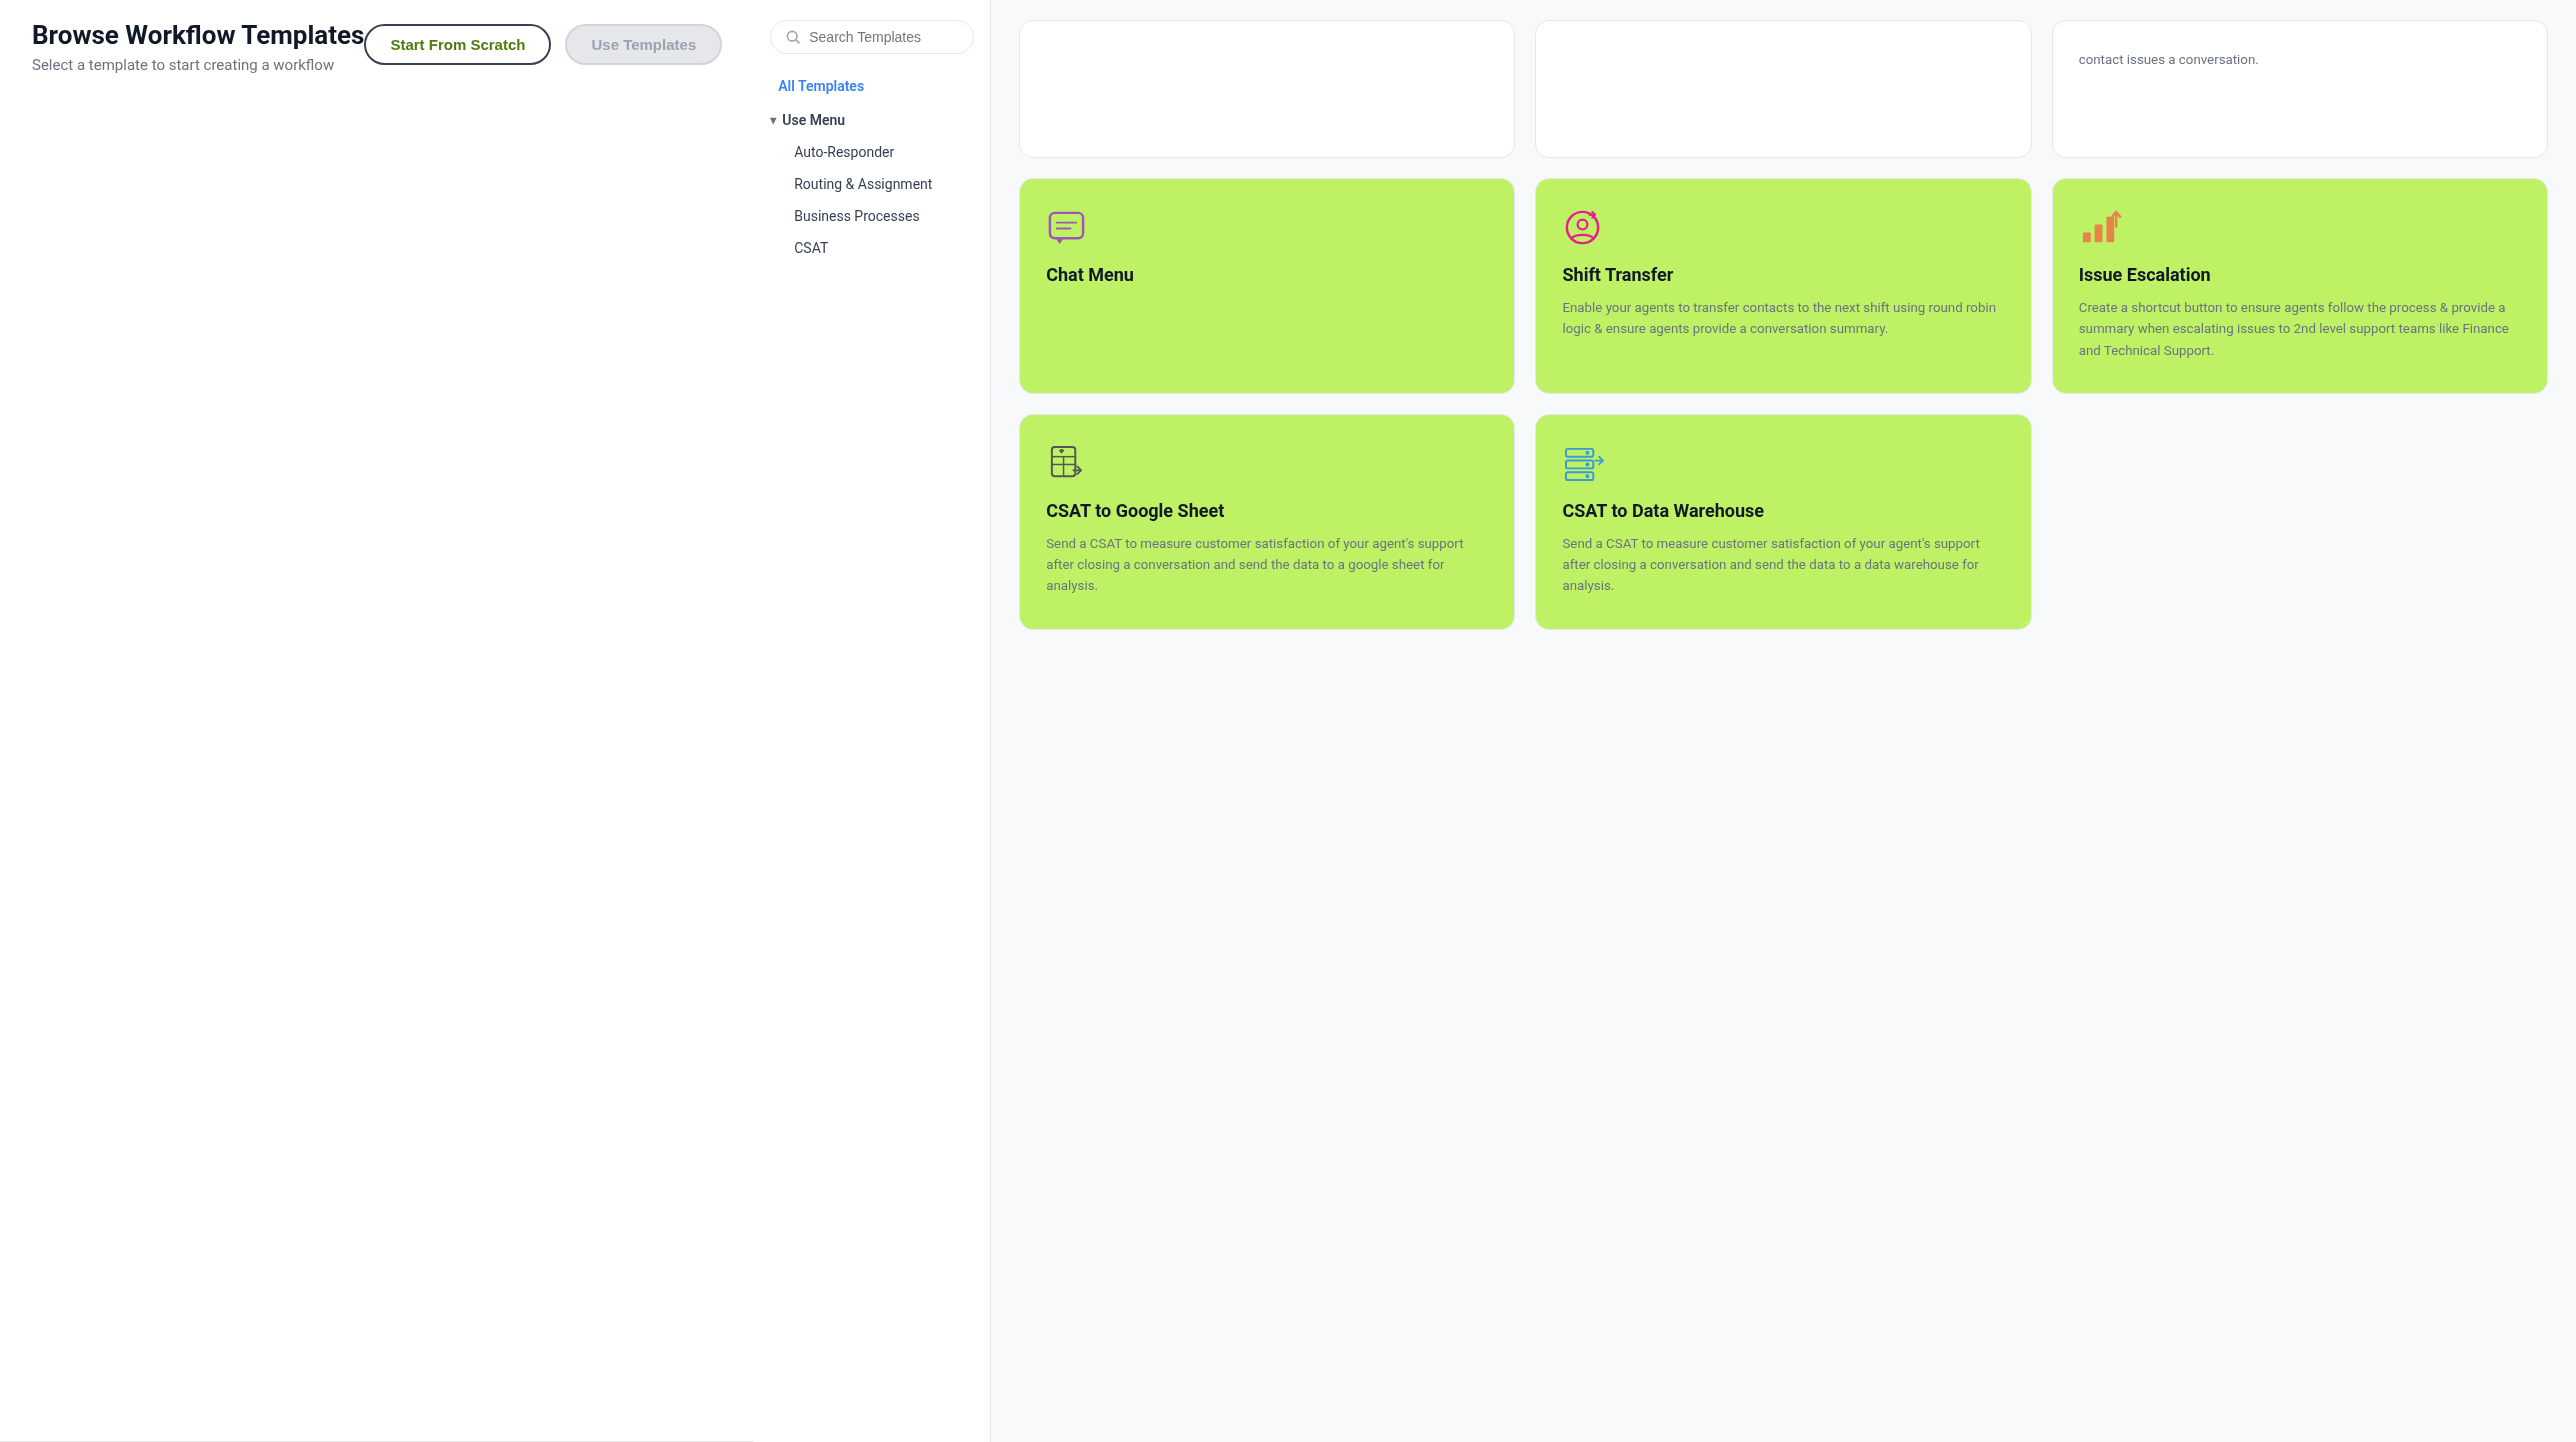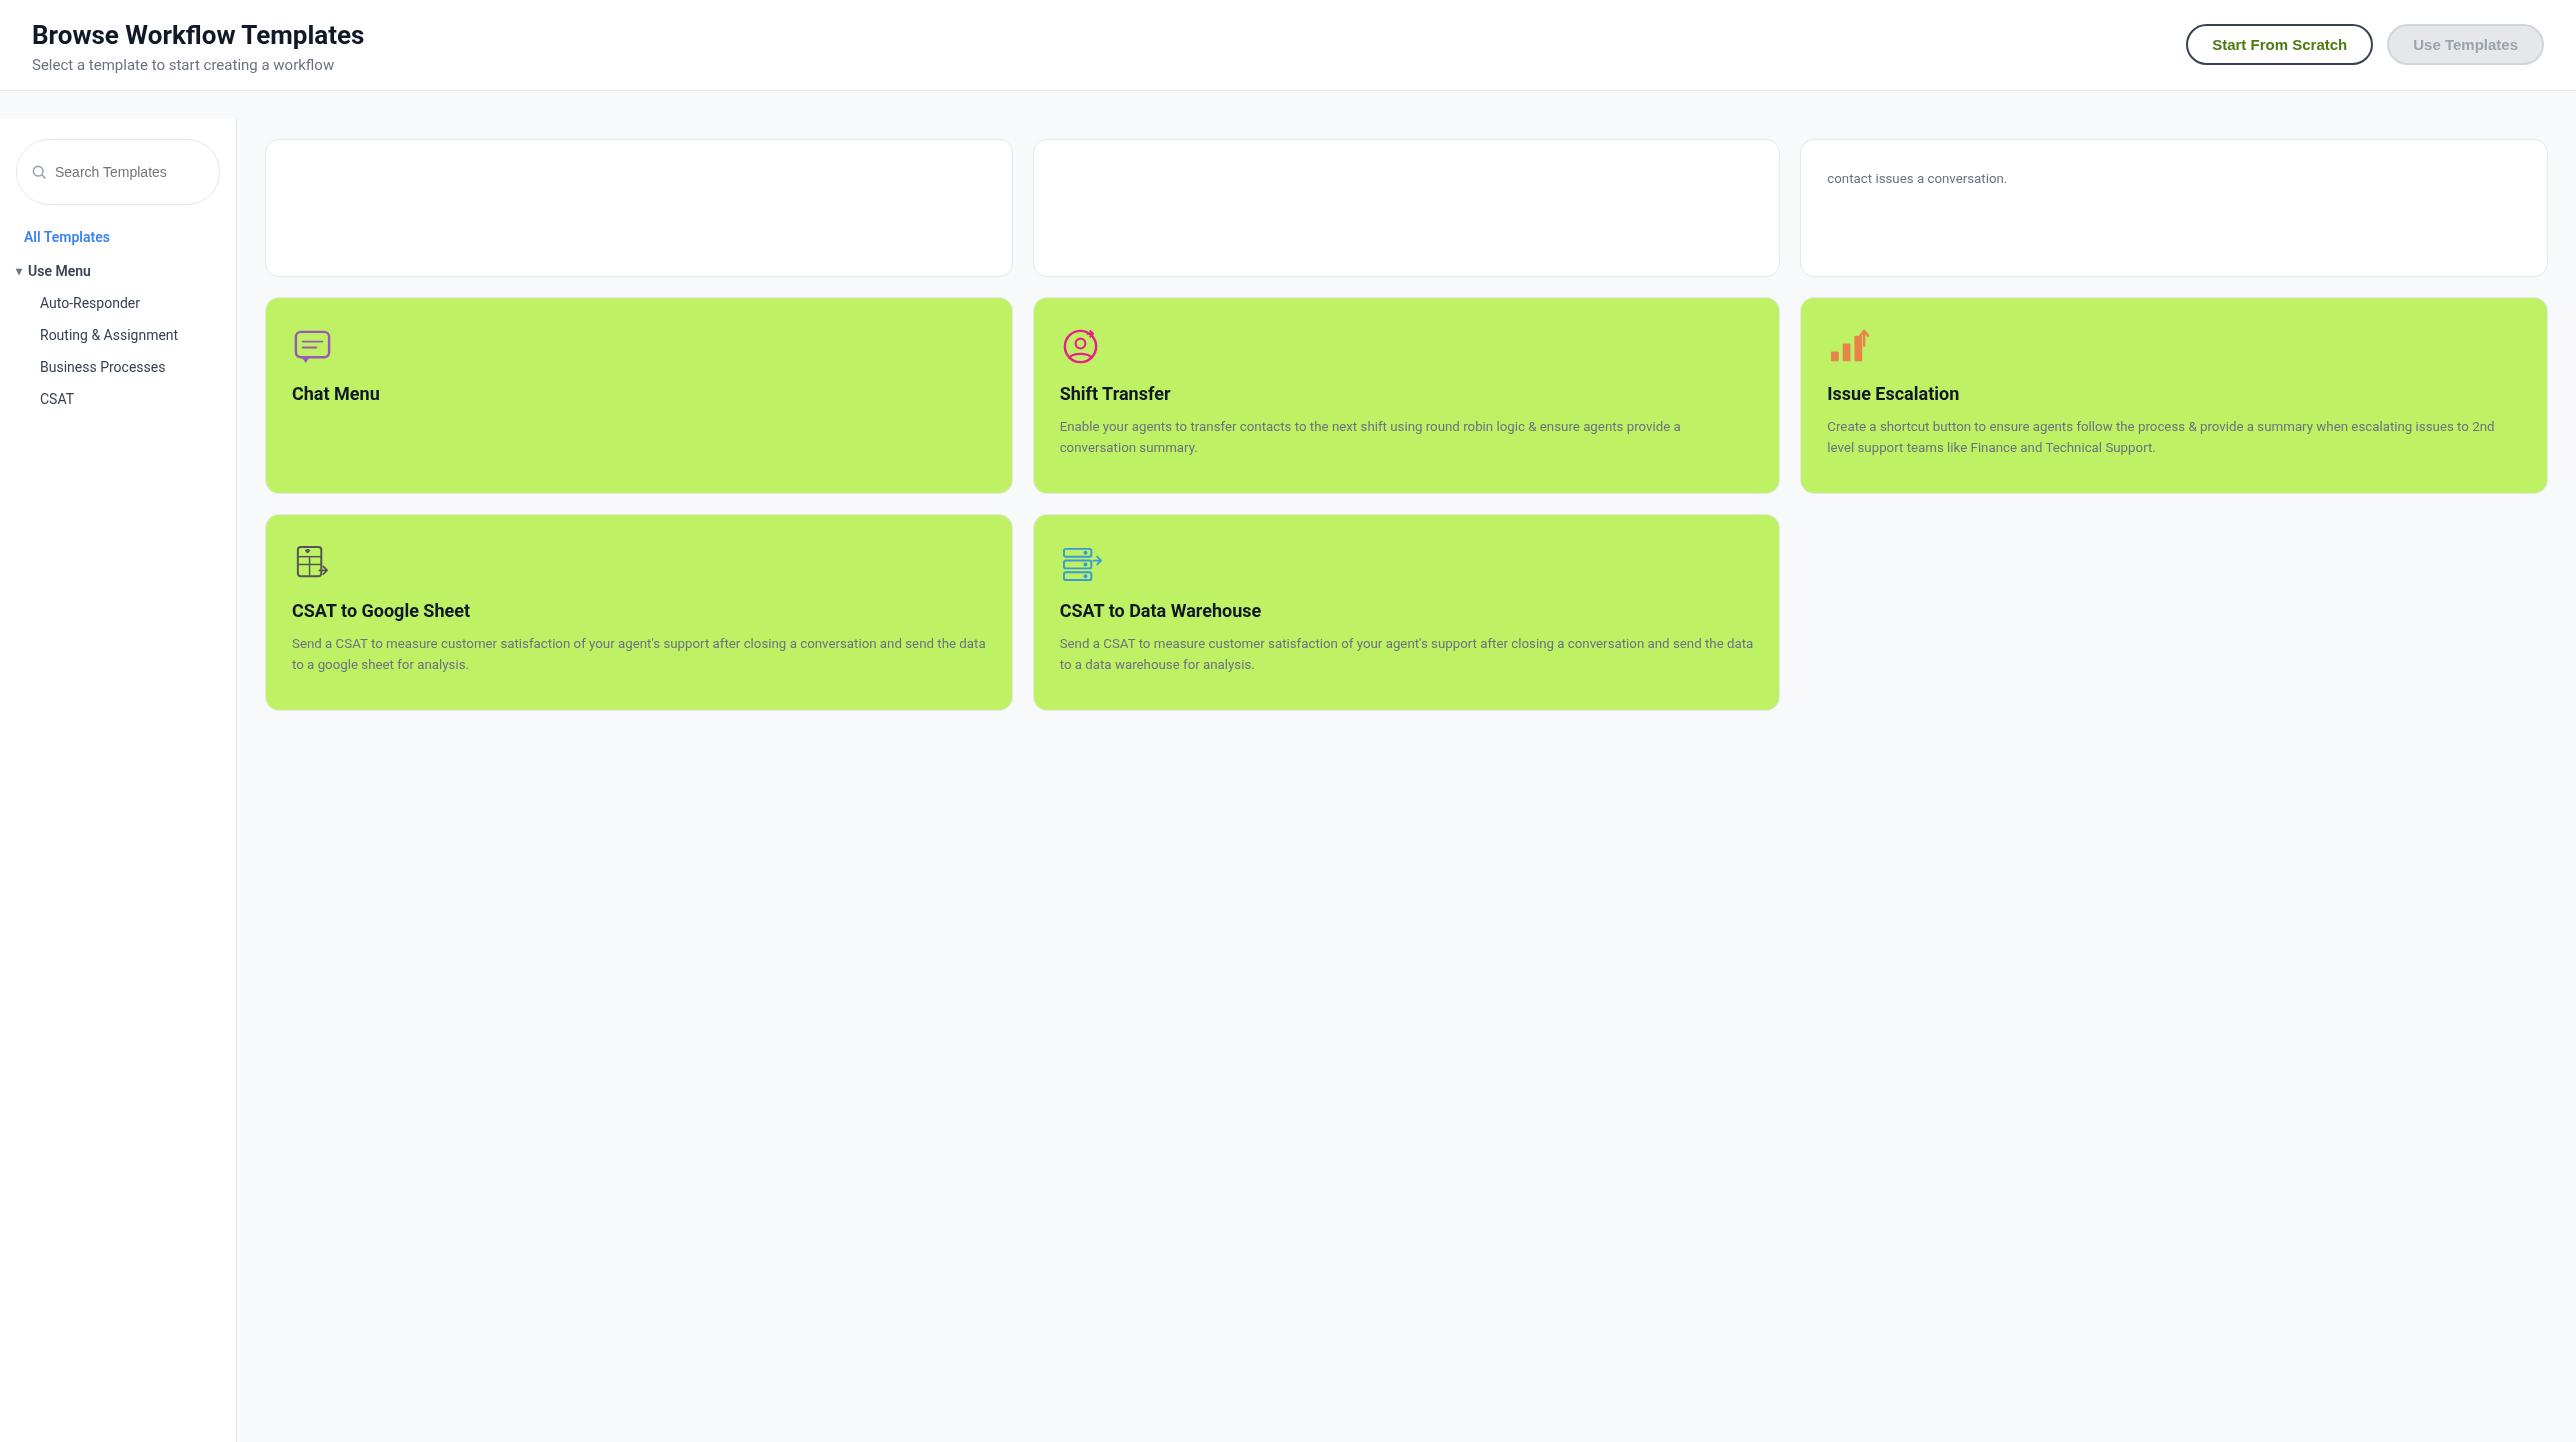--- a/index.html
+++ b/index.html
@@ -5,23 +5,22 @@
     * { box-sizing: border-box; margin: 0; padding: 0; }
     body {
       font-family: -apple-system, BlinkMacSystemFont, 'Segoe UI', Roboto, sans-serif;
       background: #f8f9fa;
       color: #1a1a2e;
       height: 100vh;
       overflow: hidden;
     }
     .app-container {
       display: flex;
-      flex-direction: column;
+      flex-direction: row;
       height: 100vh;
-      gap: 28px;
     }
     .header {
       padding: 20px 32px 16px 32px;
       background: #fff;
       border-bottom: 1px solid #e5e7eb;
       display: flex;
       align-items: flex-start;
       justify-content: space-between;
     }
     .header-left {}
@@ -73,21 +72,21 @@
       padding: 20px 16px;
       flex-shrink: 0;
       overflow-y: auto;
     }
     .search-box {
       display: flex;
       align-items: center;
       gap: 8px;
       border: 1.5px solid #e5e7eb;
       border-radius: 986px;
-      padding: 24px 14px;
+      padding: 8px 14px;
       margin-bottom: 20px;
       background: #fff;
     }
     .search-icon-svg {
       width: 16px;
       height: 16px;
       flex-shrink: 0;
       color: #9ca3af;
     }
     .search-input {

